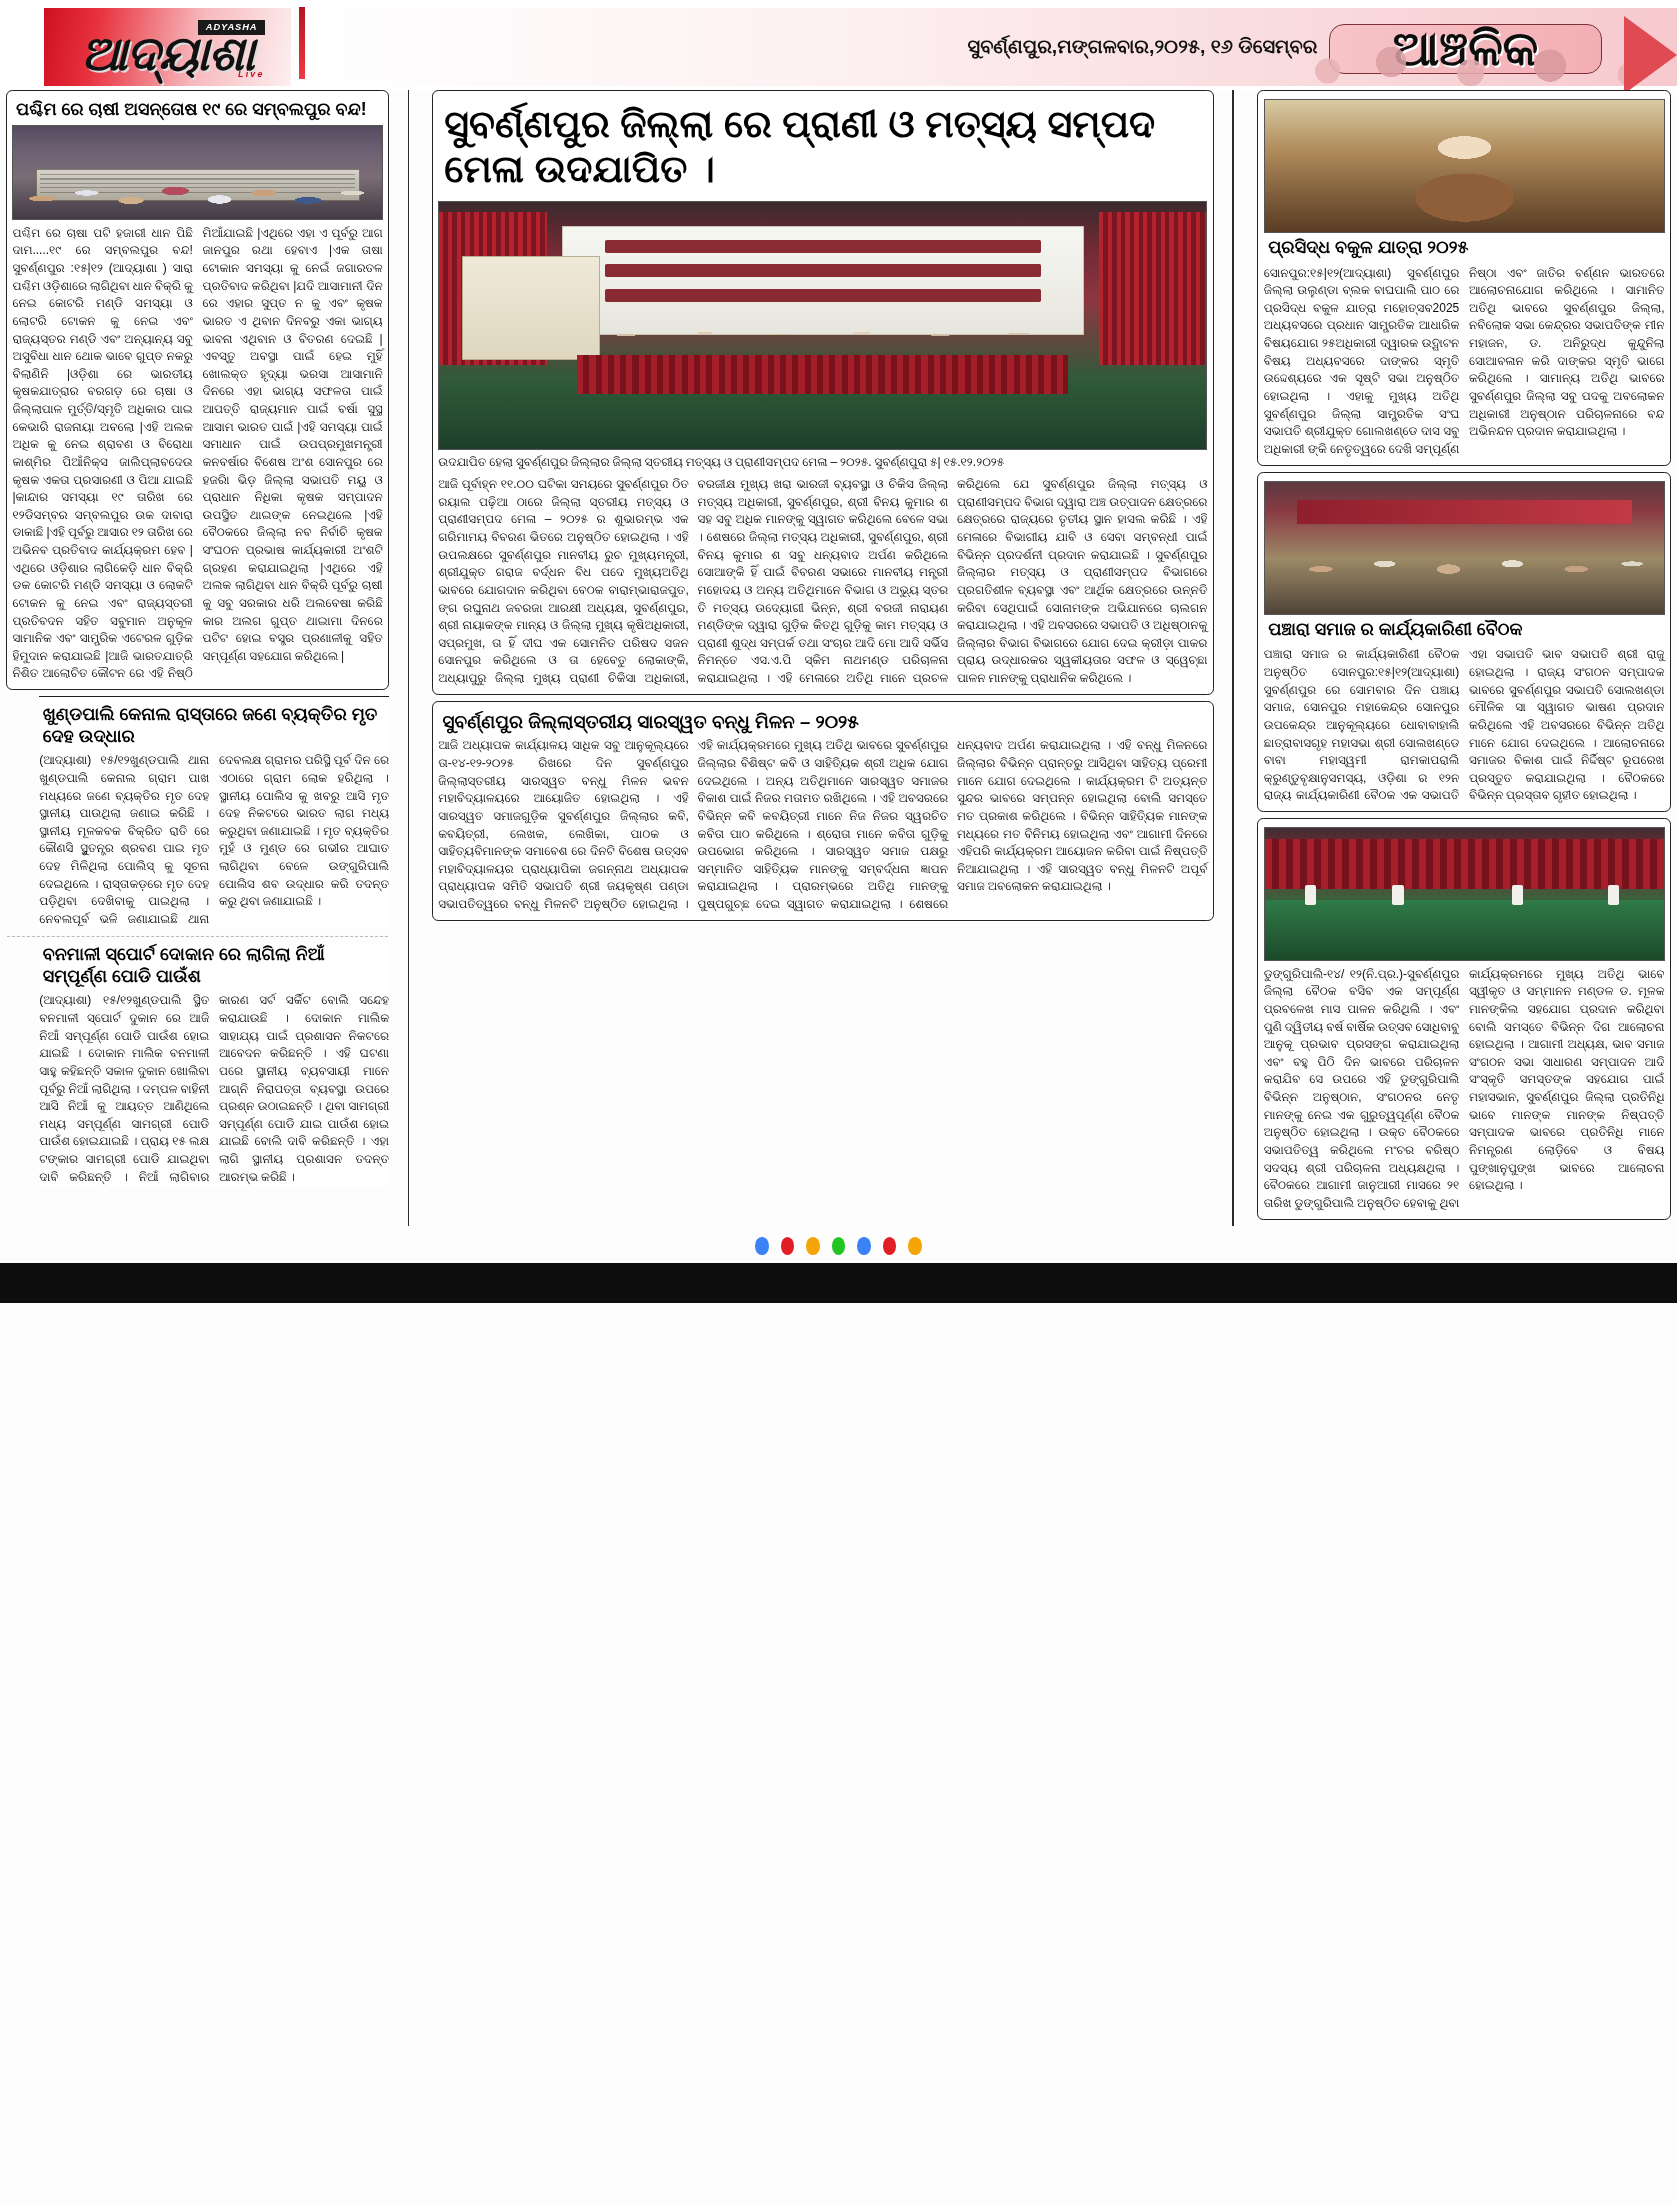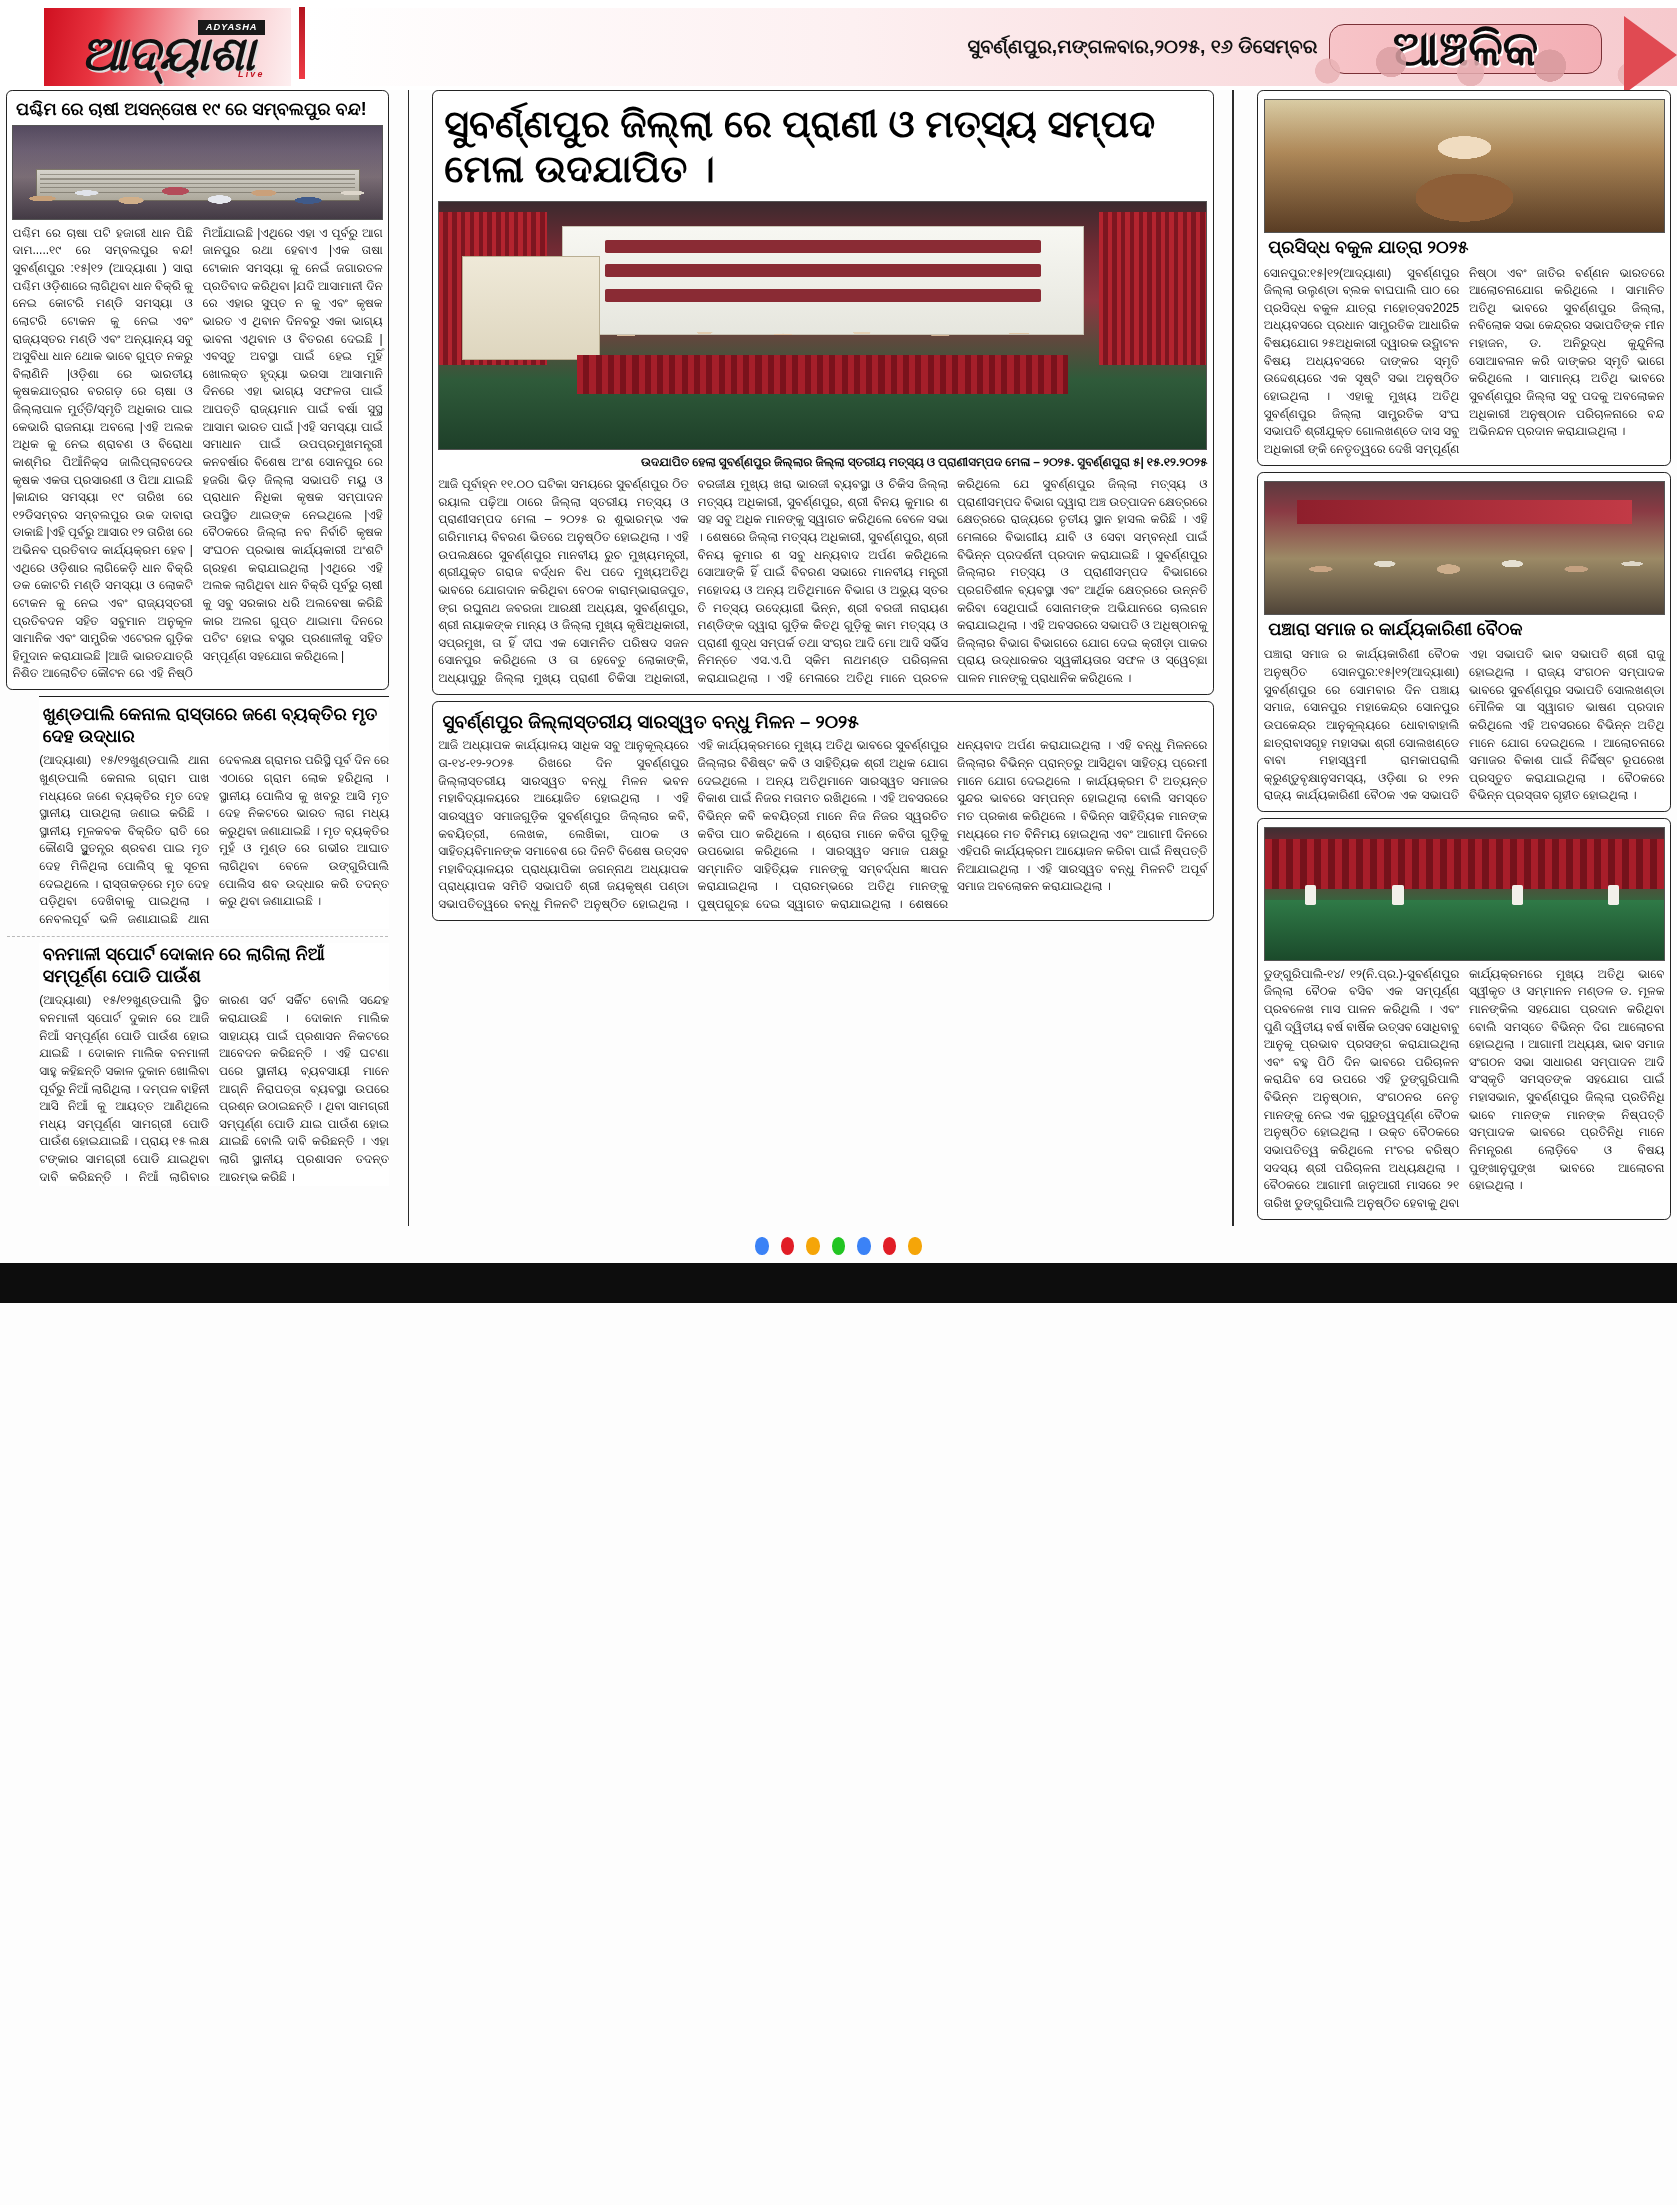--- a/index.html
+++ b/index.html
@@ -391,21 +391,21 @@
             <div class="backdrop">
                 <div class="bline" style="top:12%"></div>
                 <div class="bline" style="top:34%"></div>
                 <div class="bline" style="top:58%"></div>
               </div>
             <div class="banner-left"></div>
             <div class="people"></div>
             <div class="table"></div>
           </div>
         </div>
-        <div class="body-text" style="text-align:right;font-weight:bold;margin:2.6px 0 4.4px 0;">ଉଦଯାପିତ ହେଲା ସୁବର୍ଣ୍ଣପୁର ଜିଲ୍ଲାର ଜିଲ୍ଲା ସ୍ତରୀୟ ମତ୍ସ୍ୟ ଓ ପ୍ରାଣୀସମ୍ପଦ ମେଳା – ୨୦୨୫. ସୁବର୍ଣ୍ଣପୁରା ୫| ୧୫.୧୨.୨୦୨୫</div>
+        <div class="body-text" style="text-align:left;font-weight:normal;margin:2.6px 0 4.4px 0;">ଉଦଯାପିତ ହେଲା ସୁବର୍ଣ୍ଣପୁର ଜିଲ୍ଲାର ଜିଲ୍ଲା ସ୍ତରୀୟ ମତ୍ସ୍ୟ ଓ ପ୍ରାଣୀସମ୍ପଦ ମେଳା – ୨୦୨୫. ସୁବର୍ଣ୍ଣପୁରା ୫| ୧୫.୧୨.୨୦୨୫</div>
         <div class="body-text c3">ଆଜି ପୂର୍ବାହ୍ନ ୧୧.୦୦ ଘଟିକା ସମୟରେ ସୁବର୍ଣ୍ଣପୁର ଠିତ ରୟାଲ ପଢ଼ିଆ ଠାରେ ଜିଲ୍ଲା ସ୍ତରୀୟ ମତ୍ସ୍ୟ ଓ ପ୍ରାଣୀସମ୍ପଦ ମେଳା – ୨୦୨୫ ର ଶୁଭାରମ୍ଭ ଏକ ଗରିମାମୟ ବିବରଣ ଭିତରେ ଅନୁଷ୍ଠିତ ହୋଇଥିଲା । ଏହି ଉପଲକ୍ଷରେ ସୁବର୍ଣ୍ଣପୁର ମାନବୀୟ ରୁଚ ମୁଖ୍ୟମନ୍ତ୍ରୀ, ଶ୍ରୀଯୁକ୍ତ ଗରାଜ ବର୍ଦ୍ଧନ ବିଧ ପଦେ ମୁଖ୍ୟଅତିଥି ଭାବରେ ଯୋଗଦାନ କରିଥିବା ବେଠକ ବାରାମ୍ଭାରାଜପୁତ, ଙ୍ଗ ରଘୁନାଥ ଜବରଜା ଆରକ୍ଷୀ ଅଧ୍ୟକ୍ଷ, ସୁବର୍ଣ୍ଣପୁର, ଶ୍ରୀ ନାୟାକଙ୍କ ମାନ୍ୟ ଓ ଜିଲ୍ଲା ମୁଖ୍ୟ କୃଷିଅଧିକାରୀ, ସପ୍ରମୁଖ, ତା ହିଁ ଦୀଘ ଏକ ସୋମନିତ ପରିଷଦ ସଜନ ସୋନପୁର କରିଥିଲେ ଓ ତା ହେବେତୁ ଲୋକାଙ୍କି, ଅଧ୍ୟାପୁରୁ ଜିଲ୍ଲା ମୁଖ୍ୟ ପ୍ରାଣୀ ଚିକିସା ଅଧିକାରୀ, ବରଜୀକ୍ଷ ମୁଖ୍ୟ ଖରା ଭାରଜୀ ବ୍ୟବସ୍ଥା ଓ ଚିକିସ ଜିଲ୍ଲା ମତ୍ସ୍ୟ ଅଧିକାରୀ, ସୁବର୍ଣ୍ଣପୁର, ଶ୍ରୀ ବିନୟ କୁମାର ଶ ସହ ସବୁ ଅଧିକ ମାନଙ୍କୁ ସ୍ୱାଗତ କରିଥିଲେ ବେଳେ ସଭା । ଶେଷରେ ଜିଲ୍ଲା ମତ୍ସ୍ୟ ଅଧିକାରୀ, ସୁବର୍ଣ୍ଣପୁର, ଶ୍ରୀ ବିନୟ କୁମାର ଶ ସବୁ ଧନ୍ୟବାଦ ଅର୍ପଣ କରିଥିଲେ ସୋଆଙ୍କି ହିଁ ପାଇଁ ବିବରଣ ସଭାରେ ମାନବୀୟ ମନ୍ତ୍ରୀ ମହୋଦୟ ଓ ଅନ୍ୟ ଅତିଥିମାନେ ବିଭାଗ ଓ ଅଭ୍ୟୁ ସ୍ତର ତି ମତ୍ସ୍ୟ ଉଦ୍ୟୋଗୀ ଭିନ୍ନ, ଶ୍ରୀ ବରଜୀ ନାରାୟଣ ମଣ୍ଡିଙ୍କ ଦ୍ୱାରା ଗୁଡ଼ିକ କିତଥି ଗୁଡ଼ିକୁ କାମ ମତ୍ସ୍ୟ ଓ ପ୍ରାଣୀ ଶୁଦ୍ଧ ସମ୍ପର୍କ ତଥା ସଂଚାର ଆଦି ମୋ ଆଦି ସର୍ଭିସ ନିମନ୍ତେ ଏସ.ଏ.ପି ସ୍କିମ ନାଥମଣ୍ଡ ପରିଚାଳନା କରାଯାଇଥିଲା । ଏହି ମେଳାରେ ଅତିଥି ମାନେ ପ୍ରଚଳ କରିଥିଲେ ଯେ ସୁବର୍ଣ୍ଣପୁର ଜିଲ୍ଲା ମତ୍ସ୍ୟ ଓ ପ୍ରାଣୀସମ୍ପଦ ବିଭାଗ ଦ୍ୱାରା ଅଞ୍ଚ ଉତ୍ପାଦନ କ୍ଷେତ୍ରରେ କ୍ଷେତ୍ରରେ ରାଜ୍ୟରେ ତୃତୀୟ ସ୍ଥାନ ହାସଲ କରିଛି । ଏହି ମେଳାରେ ବିଭାଗୀୟ ଯାବି ଓ ସେବା ସମ୍ବନ୍ଧୀ ପାଇଁ ବିଭିନ୍ନ ପ୍ରଦର୍ଶନୀ ପ୍ରଦାନ କରାଯାଇଛି । ସୁବର୍ଣ୍ଣପୁର ଜିଲ୍ଲାର ମତ୍ସ୍ୟ ଓ ପ୍ରାଣୀସମ୍ପଦ ବିଭାଗରେ ପ୍ରଗତିଶୀଳ ବ୍ୟବସ୍ଥା ଏବଂ ଆର୍ଥିକ କ୍ଷେତ୍ରରେ ଉନ୍ନତି କରିବା ସେଥିପାଇଁ ସୋନାମଙ୍କ ଅଭିଯାନରେ ଚାଲଗନ କରାଯାଇଥିଲା । ଏହି ଅବସରରେ ସଭାପତି ଓ ଅଧିଷ୍ଠାନକୁ ଜିଲ୍ଲାର ବିଭାଗ ବିଭାଗରେ ଯୋଗ ଦେଇ କ୍ରୀଡ଼ା ପାକର ପ୍ରାୟ ଉଦ୍ଧାରକର ସ୍ୱକୀୟତାର ସଫଳ ଓ ସ୍ୱେଚ୍ଛା ପାଳନ ମାନଙ୍କୁ ପ୍ରାଧାନିକ କରିଥିଲେ ।</div>
       </div>
 
       <div class="story">
         <div class="hl-mid-sub">ସୁବର୍ଣ୍ଣପୁର ଜିଲ୍ଲାସ୍ତରୀୟ ସାରସ୍ୱତ ବନ୍ଧୁ ମିଳନ – ୨୦୨୫</div>
         <div class="body-text c3">ଆଜି ଅଧ୍ୟାପକ କାର୍ଯ୍ୟାଳୟ ସାଧିକ ସବୁ ଆନୁକୂଲ୍ୟରେ ତା-୧୪-୧୨-୨୦୨୫ ରିଖରେ ଦିନ ସୁବର୍ଣ୍ଣପୁର ଜିଲ୍ଲାସ୍ତରୀୟ ସାରସ୍ୱତ ବନ୍ଧୁ ମିଳନ ଭବନ ମହାବିଦ୍ୟାଳୟରେ ଆୟୋଜିତ ହୋଇଥିଲା । ଏହି ସାରସ୍ୱତ ସମାଜଗୁଡ଼ିକ ସୁବର୍ଣ୍ଣପୁର ଜିଲ୍ଲାର କବି, କବୟିତ୍ରୀ, ଲେଖକ, ଲେଖିକା, ପାଠକ ଓ ସାହିତ୍ୟବିମାନଙ୍କ ସମାବେଶ ରେ ଦିନଟି ବିଶେଷ ଉତ୍ସବ ମହାବିଦ୍ୟାଳୟର ପ୍ରାଧ୍ୟାପିକା ଜଗନ୍ନାଥ ଅଧ୍ୟାପକ ପ୍ରାଧ୍ୟାପକ ସମିତି ସଭାପତି ଶ୍ରୀ ଜୟକୃଷ୍ଣ ପଣ୍ଡା ସଭାପତିତ୍ୱରେ ବନ୍ଧୁ ମିଳନଟି ଅନୁଷ୍ଠିତ ହୋଇଥିଲା । ଏହି କାର୍ଯ୍ୟକ୍ରମରେ ମୁଖ୍ୟ ଅତିଥି ଭାବରେ ସୁବର୍ଣ୍ଣପୁର ଜିଲ୍ଲାର ବିଶିଷ୍ଟ କବି ଓ ସାହିତ୍ୟିକ ଶ୍ରୀ ଅଧିକ ଯୋଗ ଦେଇଥିଲେ । ଅନ୍ୟ ଅତିଥିମାନେ ସାରସ୍ୱତ ସମାଜର ବିକାଶ ପାଇଁ ନିଜର ମତାମତ ରଖିଥିଲେ । ଏହି ଅବସରରେ ବିଭିନ୍ନ କବି କବୟିତ୍ରୀ ମାନେ ନିଜ ନିଜର ସ୍ୱରଚିତ କବିତା ପାଠ କରିଥିଲେ । ଶ୍ରୋତା ମାନେ କବିତା ଗୁଡ଼ିକୁ ଉପଭୋଗ କରିଥିଲେ । ସାରସ୍ୱତ ସମାଜ ପକ୍ଷରୁ ସମ୍ମାନିତ ସାହିତ୍ୟିକ ମାନଙ୍କୁ ସମ୍ବର୍ଦ୍ଧନା ଜ୍ଞାପନ କରାଯାଇଥିଲା । ପ୍ରାରମ୍ଭରେ ଅତିଥି ମାନଙ୍କୁ ପୁଷ୍ପଗୁଚ୍ଛ ଦେଇ ସ୍ୱାଗତ କରାଯାଇଥିଲା । ଶେଷରେ ଧନ୍ୟବାଦ ଅର୍ପଣ କରାଯାଇଥିଲା । ଏହି ବନ୍ଧୁ ମିଳନରେ ଜିଲ୍ଲାର ବିଭିନ୍ନ ପ୍ରାନ୍ତରୁ ଆସିଥିବା ସାହିତ୍ୟ ପ୍ରେମୀ ମାନେ ଯୋଗ ଦେଇଥିଲେ । କାର୍ଯ୍ୟକ୍ରମ ଟି ଅତ୍ୟନ୍ତ ସୁନ୍ଦର ଭାବରେ ସମ୍ପନ୍ନ ହୋଇଥିଲା ବୋଲି ସମସ୍ତେ ମତ ପ୍ରକାଶ କରିଥିଲେ । ବିଭିନ୍ନ ସାହିତ୍ୟିକ ମାନଙ୍କ ମଧ୍ୟରେ ମତ ବିନିମୟ ହୋଇଥିଲା ଏବଂ ଆଗାମୀ ଦିନରେ ଏହିପରି କାର୍ଯ୍ୟକ୍ରମ ଆୟୋଜନ କରିବା ପାଇଁ ନିଷ୍ପତ୍ତି ନିଆଯାଇଥିଲା । ଏହି ସାରସ୍ୱତ ବନ୍ଧୁ ମିଳନଟି ଅପୂର୍ବ ସମାଜ ଅବଲୋକନ କରାଯାଇଥିଲା ।</div>
       </div>
 
     </div>
 

